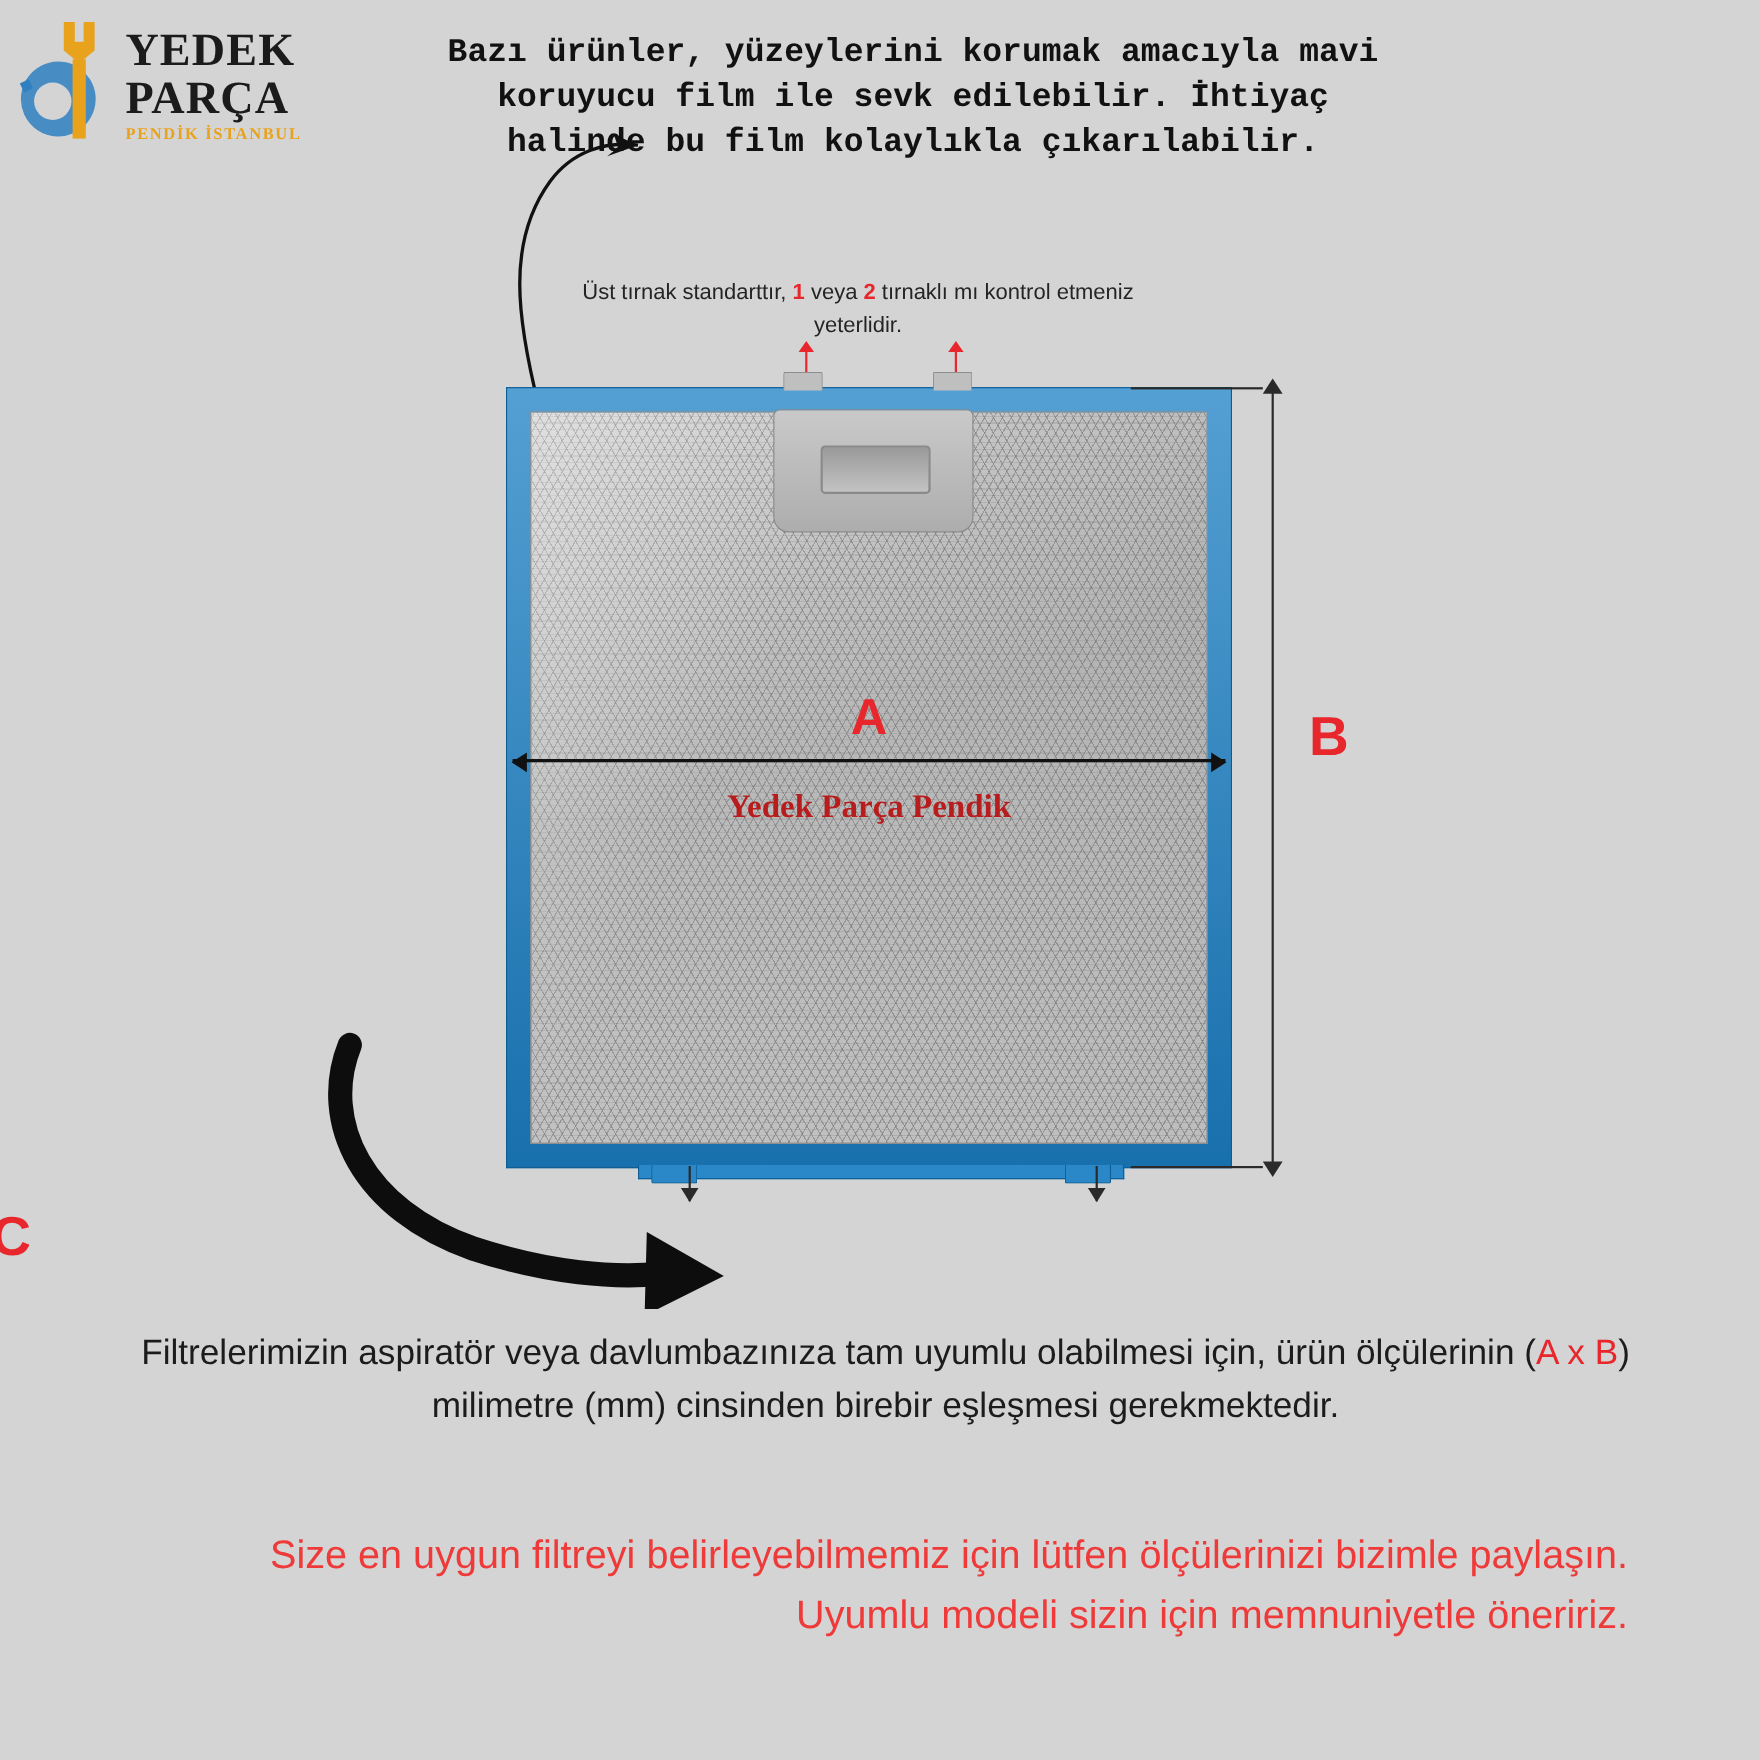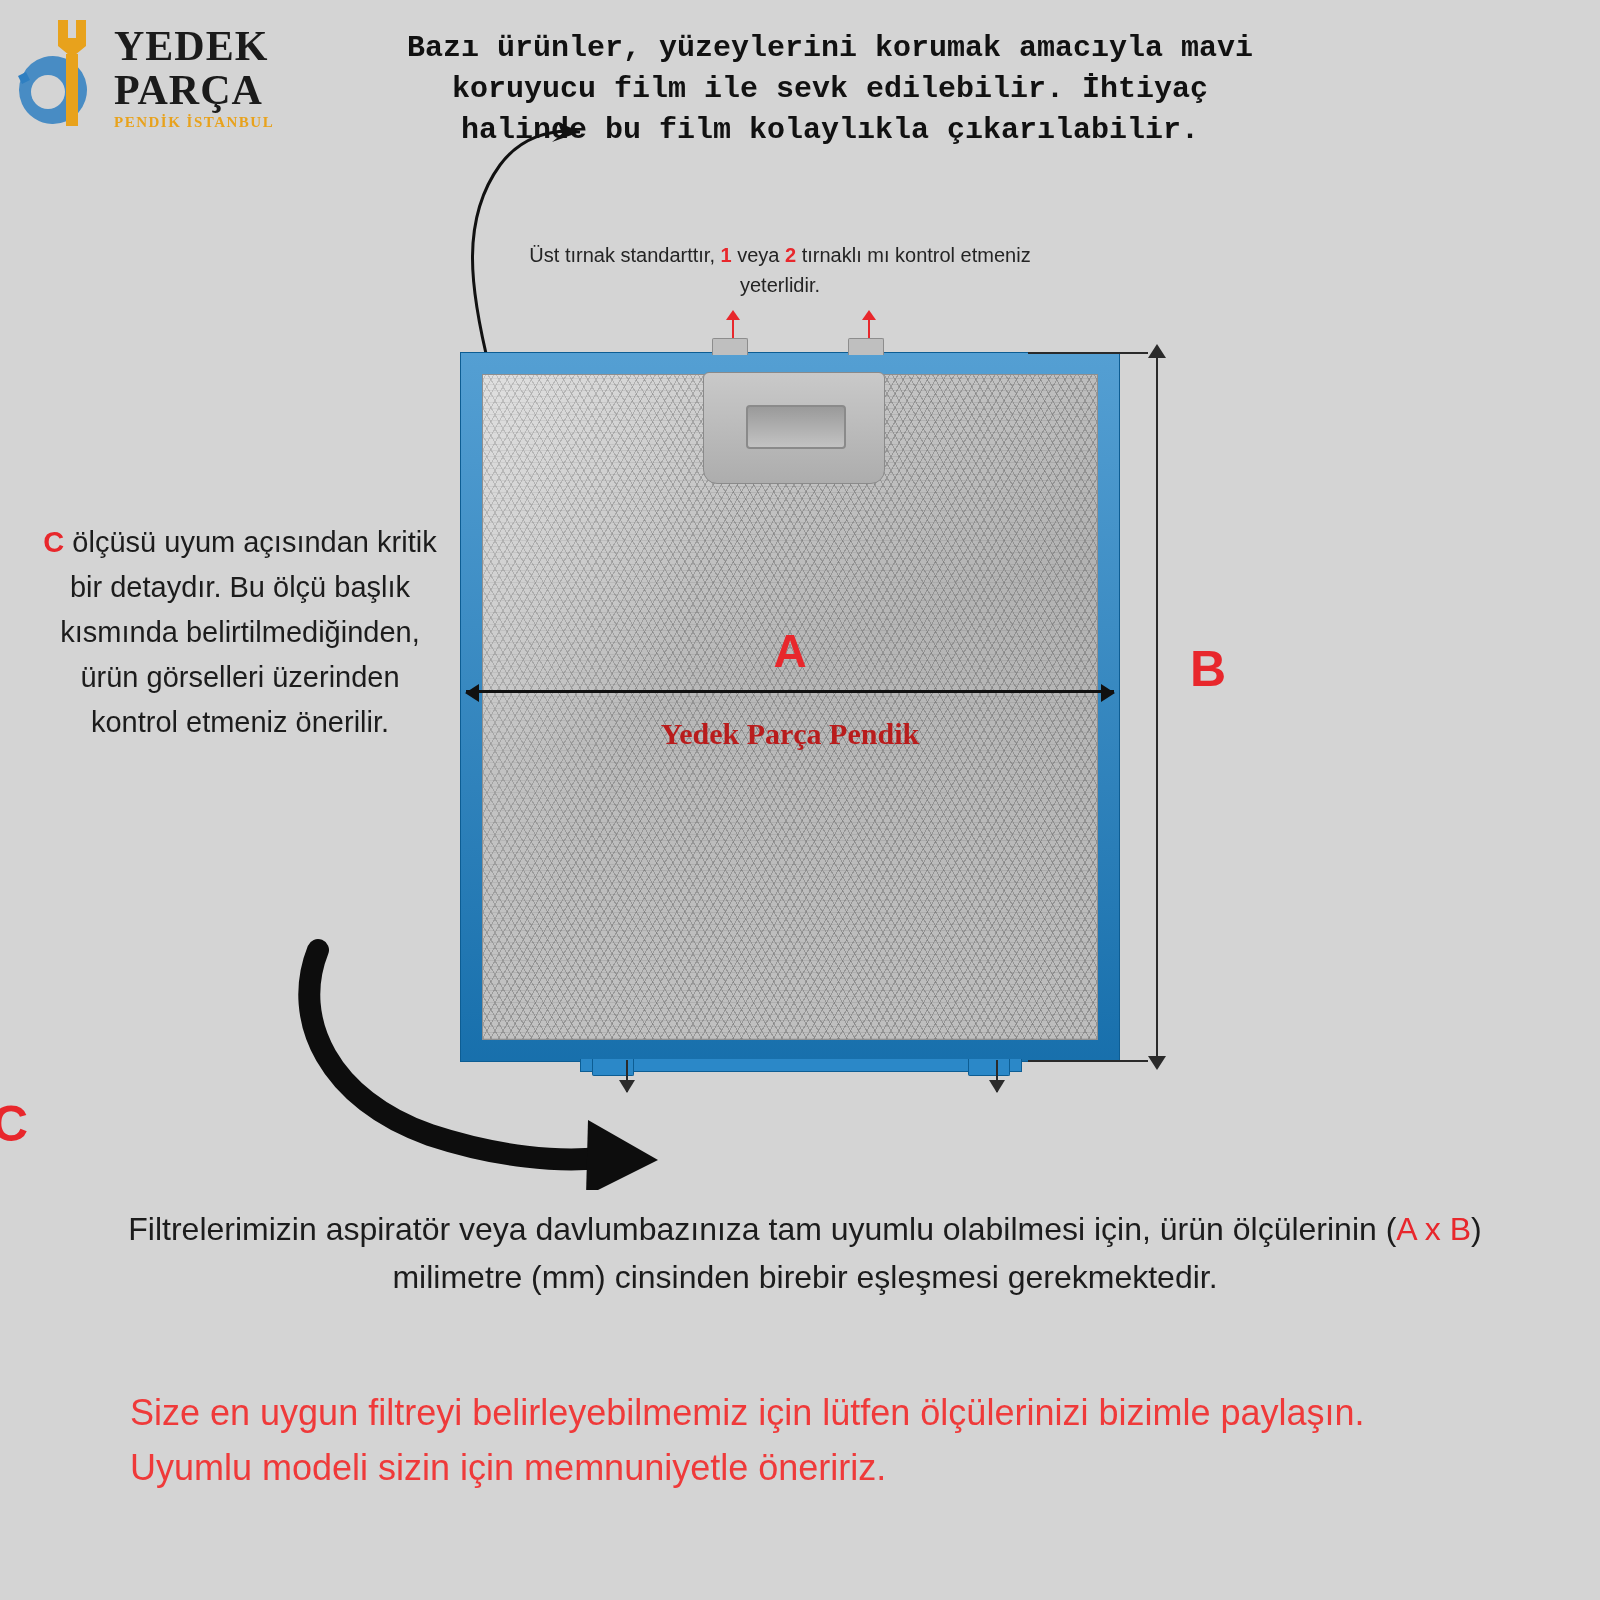--- a/index.html
+++ b/index.html
@@ -29,21 +29,21 @@
   
   .headline{
     position:absolute;left:380px;top:28px;width:900px;
     text-align:center;
     font-family:Liberation Mono, monospace;
     font-weight:bold;font-size:30px;line-height:41px;color:#111;
   }
 
   
   .tirnak-note{
-    position:absolute;left:520px;top:240px;width:520px;
+    position:absolute;left:520px;top:251px;width:520px;
     text-align:center;
     font-family:"Liberation Sans", sans-serif;
     font-size:20px;line-height:30px;color:#242424;
   }
   .tirnak-note .num{color:#e8272c;font-weight:bold;}
 
   
   .left-par{
     position:absolute;left:40px;top:520px;width:400px;
     text-align:center;
@@ -170,21 +170,21 @@
   
   .big-arrow{position:absolute;left:270px;top:930px;width:420px;height:260px;}
 
   
   .bottom-par{
     position:absolute;left:120px;top:1205px;width:1370px;text-align:center;
     font-family:"Liberation Sans", sans-serif;font-size:32px;line-height:48px;color:#1c1c1c;
   }
   .bottom-par .ab{color:#e8272c;}
   .bottom-red{
-    position:absolute;left:130px;top:1385px;width:1350px;text-align:left;
+    position:absolute;left:130px;top:1385px;width:1350px;text-align:right;
     font-family:"Liberation Sans", sans-serif;font-size:36px;line-height:55px;color:#ef3a3a;
   }
 </style>
 </head>
 <body>
 
 <div class="canvas">
 
   <div class="logo">
     <svg class="logo-mark" viewBox="0 0 96 118">
@@ -214,23 +214,20 @@
 
   <div class="red-arrow ra1">
       <div class="head"></div>
       <div class="stem"></div>
     </div>
   <div class="red-arrow ra2">
       <div class="head"></div>
       <div class="stem"></div>
     </div>
 
-  <div class="left-par">
-    <span class="cmark">C</span><span> ölçüsü uyum açısından kritik bir detaydır. Bu ölçü başlık kısmında belirtilmediğinden, ürün görselleri üzerinden kontrol etmeniz önerilir.</span>
-  </div>
 
   <div class="filter-wrap">
     <div class="filter-frame"></div>
     <div class="tab-top t1"></div>
     <div class="tab-top t2"></div>
     <div class="filter-inner">
       <div class="mesh-shade"></div>
     </div>
     <div class="handle">
       <div class="handle-slot"></div>

